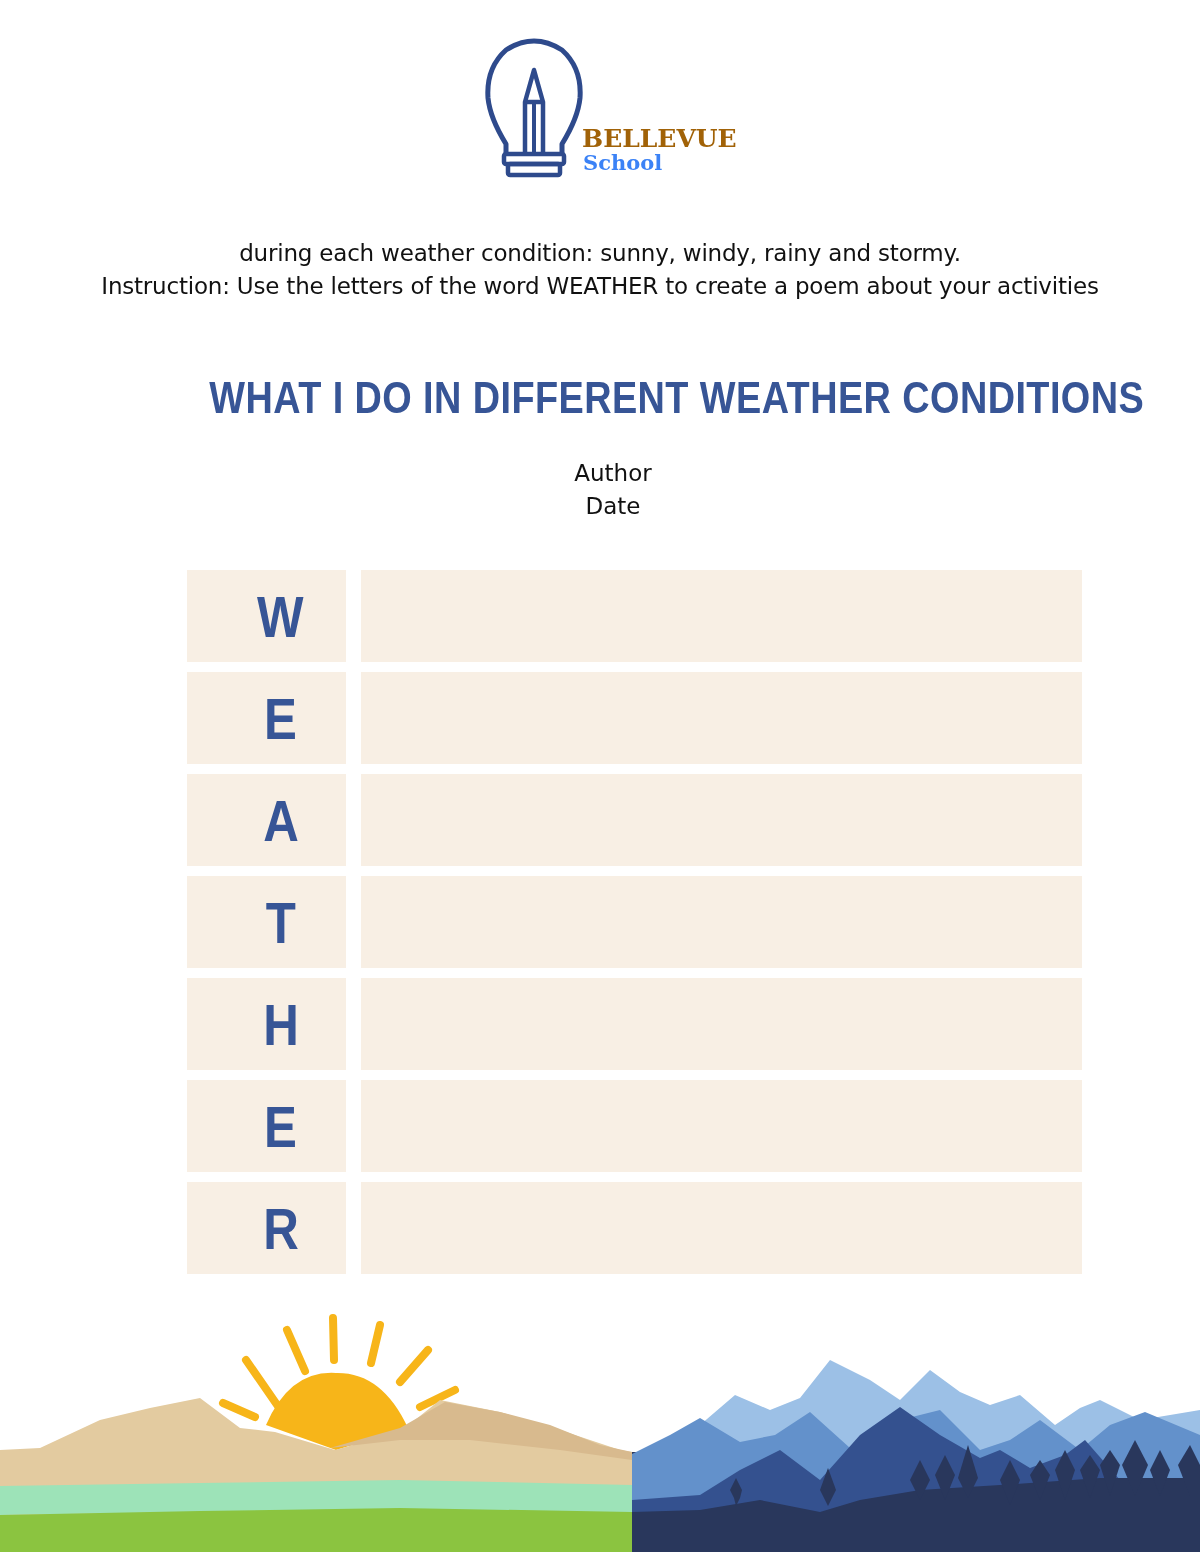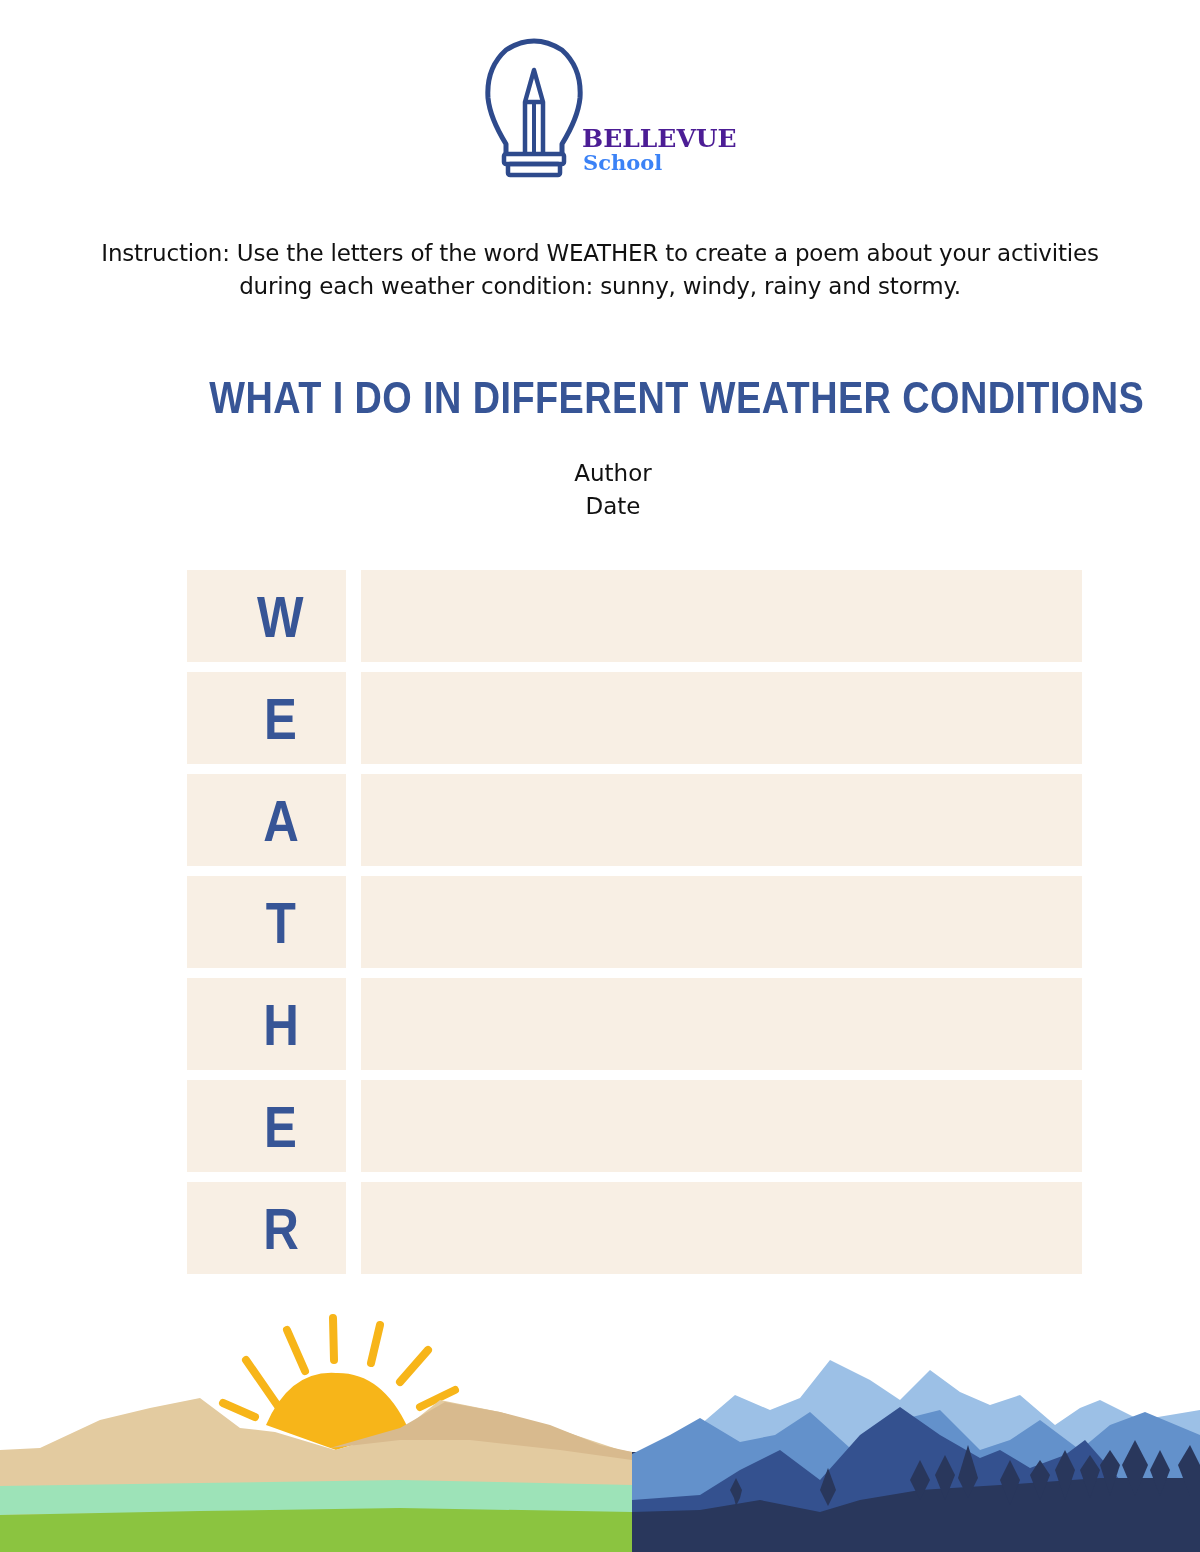--- a/index.html
+++ b/index.html
@@ -1,19 +1,19 @@
 <!DOCTYPE html>
 <html><head>
 <meta charset="utf-8">
 <style>
   html, body { margin:0; padding:0; background:#ffffff; }
   body { width:1200px; height:1552px; position:relative; overflow:hidden; font-family:"Liberation Sans", sans-serif; }
   .logo { position:absolute; left:484px; top:38px; width:260px; height:145px; }
   .logo svg { position:absolute; left:0; top:0; }
-  .logo-name { position:absolute; left:98px; top:88px; font-family:"DejaVu Serif", serif; font-weight:bold; font-size:25px; color:#4c1d95; letter-spacing:0px; line-height:1; }
+  .logo-name { position:absolute; left:98px; top:88px; font-family:"DejaVu Serif", serif; font-weight:bold; font-size:25px; color:#a16207; letter-spacing:0px; line-height:1; }
   .logo-sub { position:absolute; left:99px; top:114px; font-family:"DejaVu Serif", serif; font-weight:bold; font-size:21px; color:#3b82f6; line-height:1; }
   .instruction { position:absolute; left:40px; top:237px; width:1120px; text-align:center; font-size:23px; line-height:33px; color:#111111; font-family:"DejaVu Sans", sans-serif; font-weight:normal; letter-spacing:-0.2px; }
   .title { position:absolute; left:140px; top:372px; width:990px; text-align:center; font-family:"Liberation Sans", sans-serif; font-weight:bold; font-size:44px; color:#375596; letter-spacing:0.5px; transform:scaleX(0.86); transform-origin:center; line-height:52px; white-space:nowrap; }
   .meta { position:absolute; left:0; width:1226px; text-align:center; font-family:"DejaVu Sans", sans-serif; font-size:23px; color:#111; line-height:33px; }
   .meta.author { top:457px; }
   .meta.date { top:490px; }
   .grid { position:absolute; left:187px; top:570px; }
   .row { position:absolute; left:0; height:92px; }
   .cell-letter { position:absolute; left:0; top:0; width:159px; height:92px; background:#f8efe4; display:flex; align-items:center; justify-content:center; }
   .cell-letter span { font-family:"Liberation Sans", sans-serif; font-weight:bold; font-size:58px; color:#375596; transform:scaleX(0.85); display:inline-block; margin-left:28px; }
@@ -30,22 +30,22 @@
     <rect x="24" y="126" width="52" height="11" rx="2" fill="none" stroke="#2e4a8c" stroke-width="4.5"></rect>
     <path d="M41 116 L41 64 L50 32 L59 64 L59 116" fill="none" stroke="#2e4a8c" stroke-width="4.5" stroke-linejoin="round"></path>
     <line x1="41" y1="64" x2="59" y2="64" stroke="#2e4a8c" stroke-width="4.5"></line>
     <line x1="50" y1="64" x2="50" y2="116" stroke="#2e4a8c" stroke-width="4"></line>
   </svg>
   <div class="logo-name">BELLEVUE</div>
   <div class="logo-sub">School</div>
 </div>
 
 <div class="instruction">
+  <div>during each weather condition: sunny, windy, rainy and stormy.</div>
   <div>Instruction: Use the letters of the word WEATHER to create a poem about your activities</div>
-  <div>during each weather condition: sunny, windy, rainy and stormy.</div>
 </div>
 
 <div class="title">WHAT I DO IN DIFFERENT WEATHER CONDITIONS</div>
 
 <div class="meta author">Author</div>
 <div class="meta date">Date</div>
 
 <div class="grid">
   <div class="row" style="top:0px">
     <div class="cell-letter">

